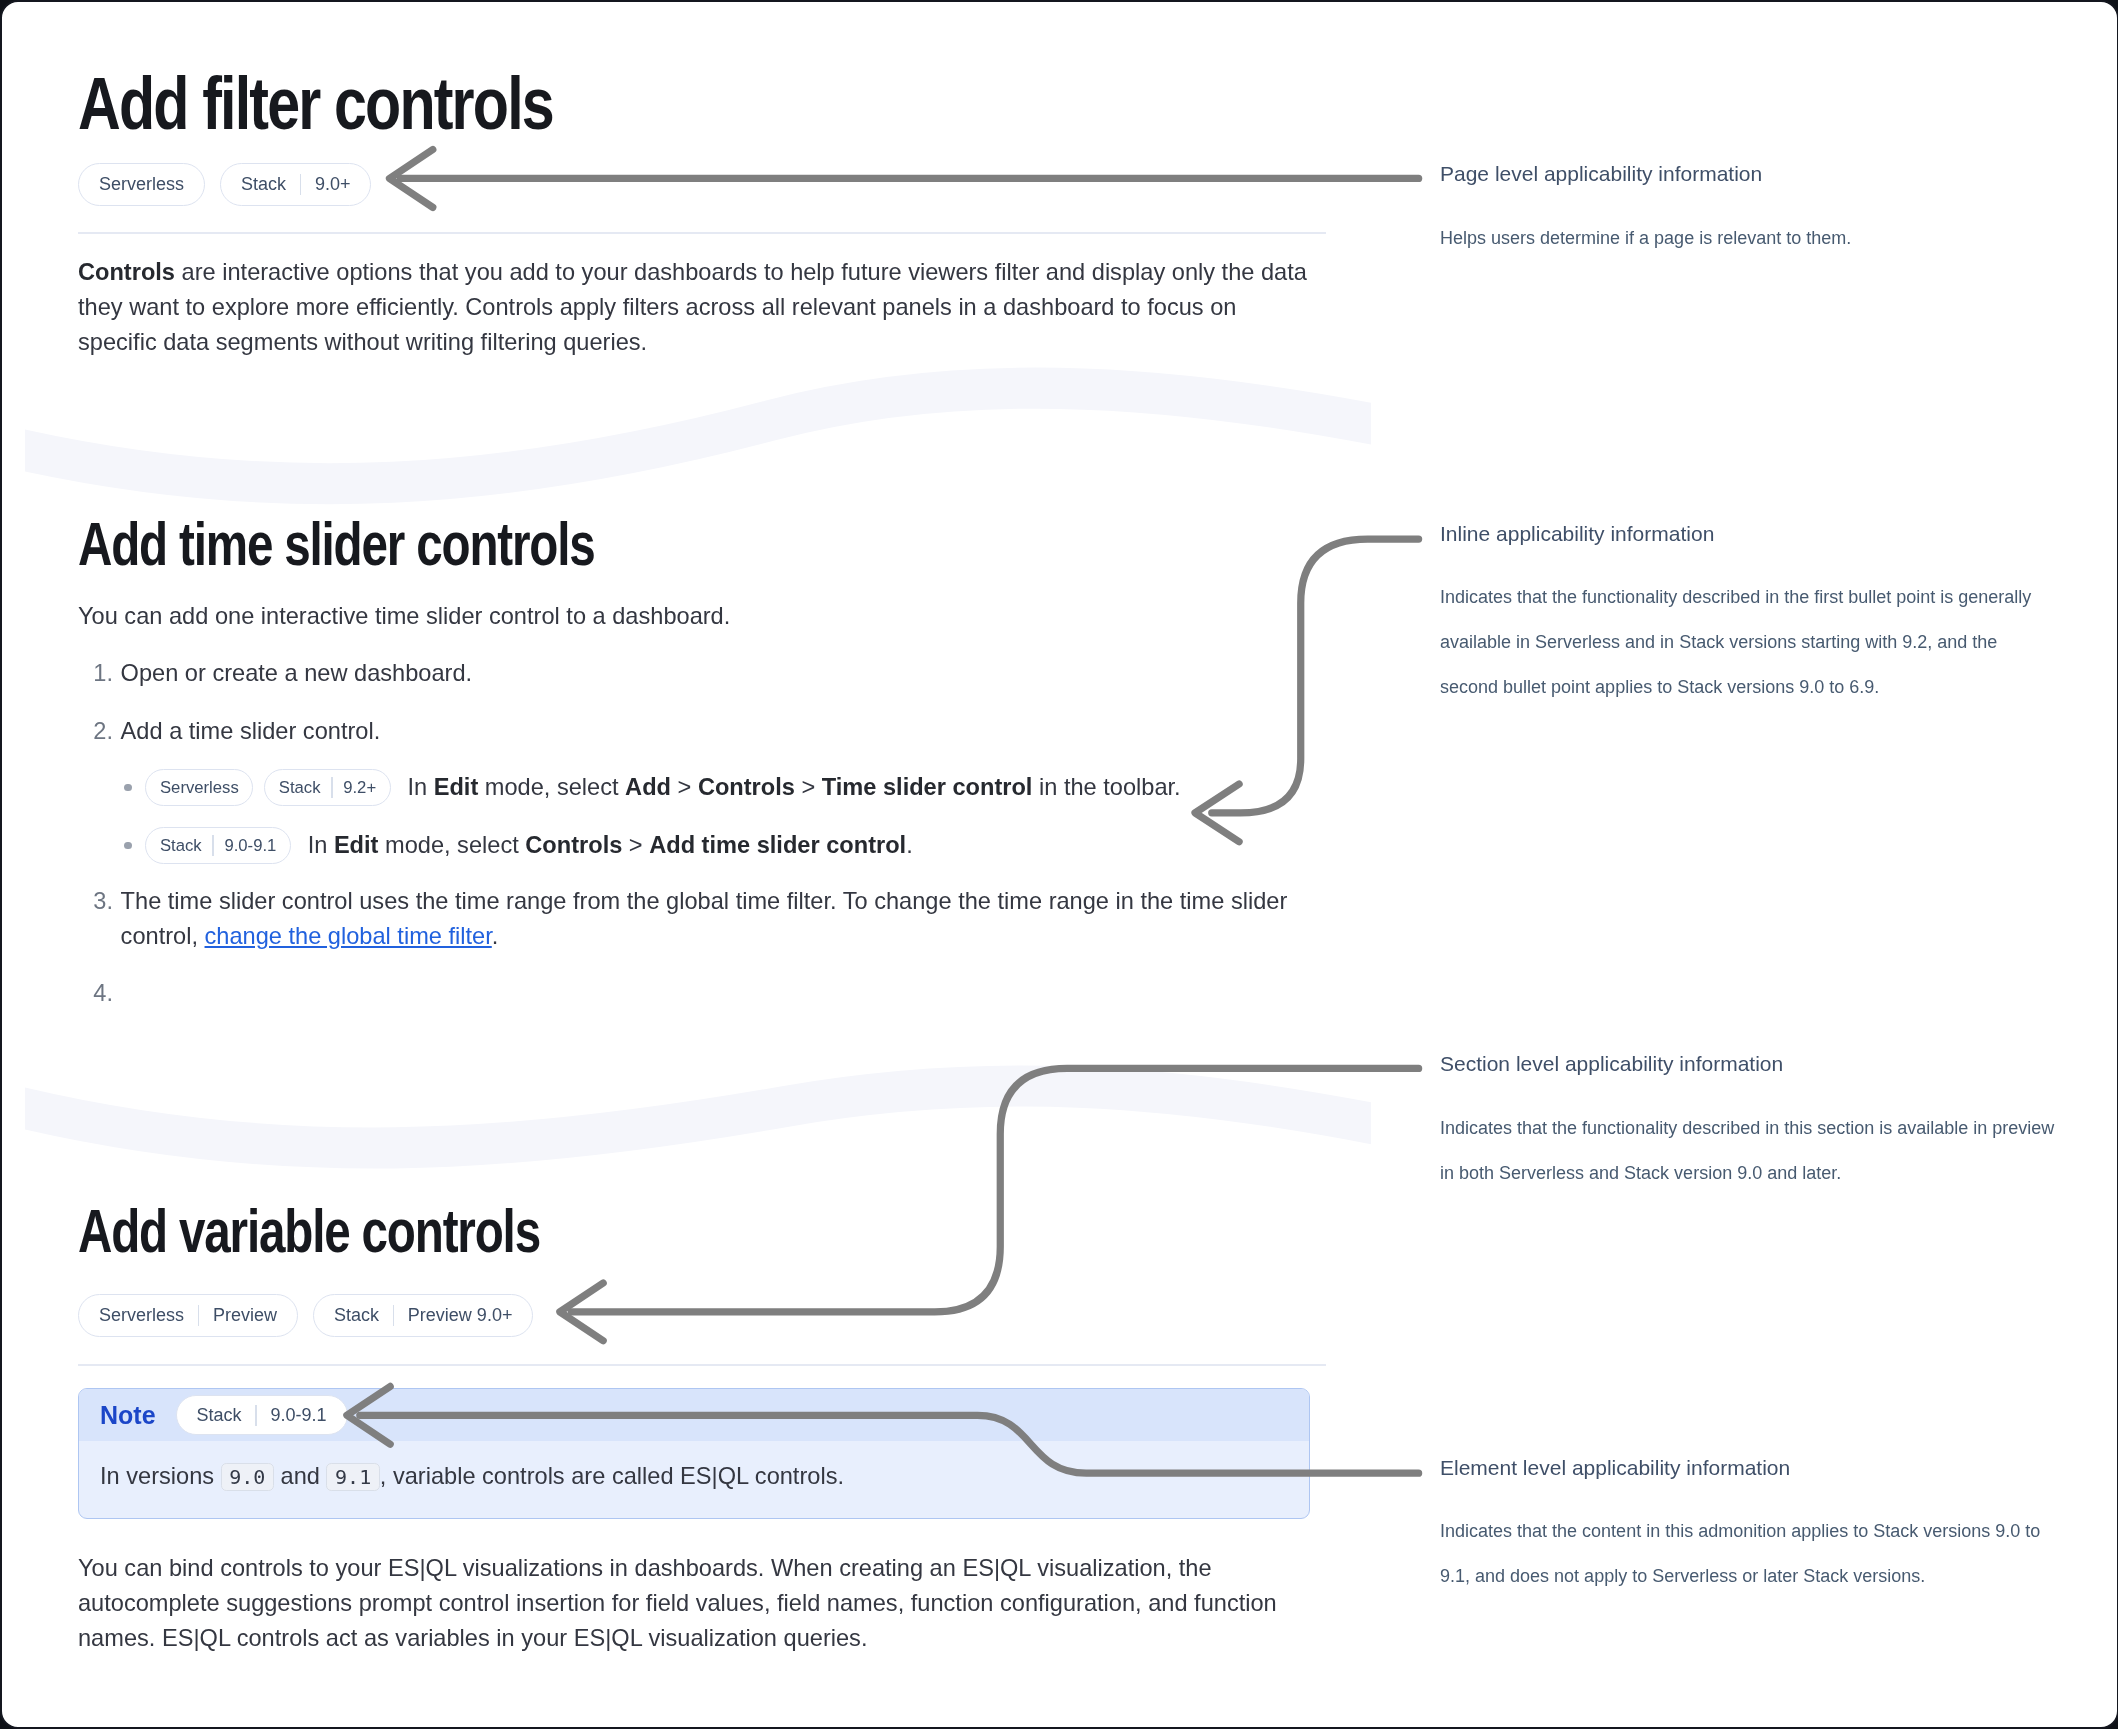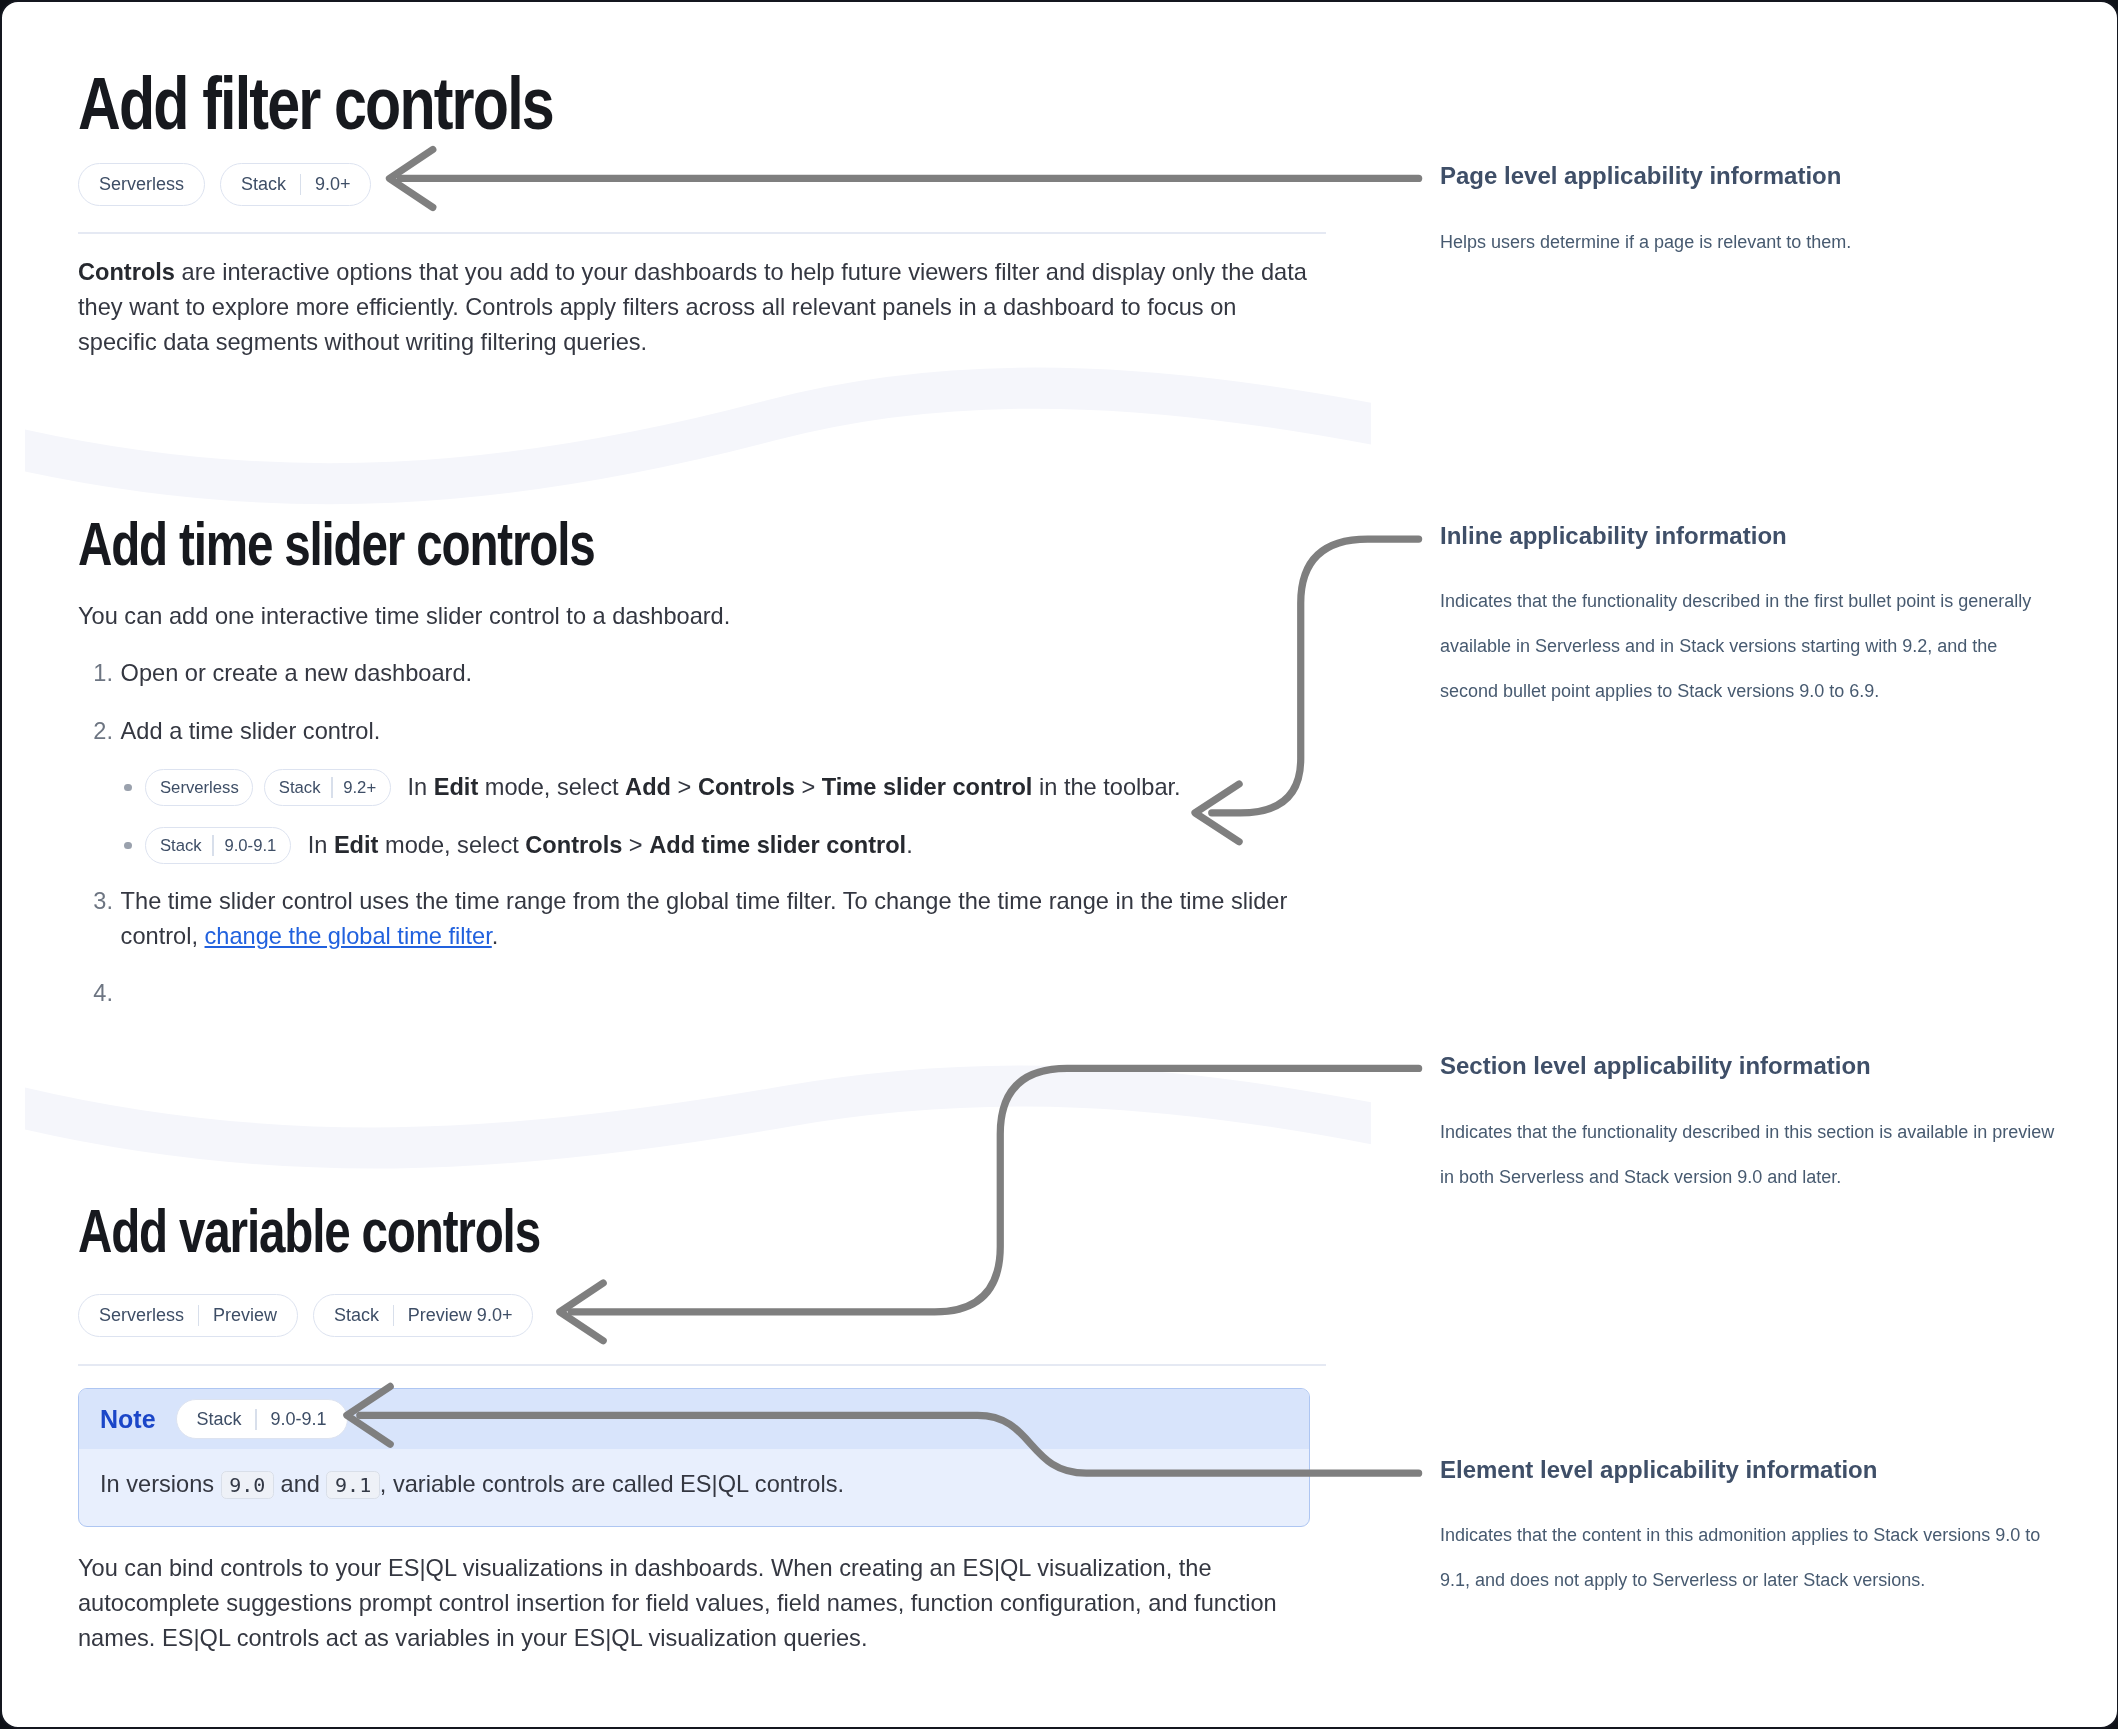--- a/index.html
+++ b/index.html
@@ -51,31 +51,31 @@
   .bullet .btext{margin-left:6px;}
   .bullet b{color:#26292f;}
   a.doclink{color:#2161de;text-decoration:underline;}
   .note{
     left:76px;top:1386px;width:1232px;box-sizing:border-box;
     border:1.5px solid #aec6f2;border-radius:9px;overflow:hidden;
     background:#e8effd;
   }
   .note-head{
     display:flex;align-items:center;gap:20px;
-    background:#d8e4fb;height:60px;padding:0 21px;
+    background:#d8e4fb;height:52px;padding:0 21px;
   }
   .note-label{font-size:25px;font-weight:700;color:#1b46c8;}
   .note-head .badge{height:38px;background:#fff;}
   .note-body{padding:18px 21px 23px 21px;font-size:23.6px;line-height:35px;color:#343741;}
   .code{
     font-family:"DejaVu Sans Mono", monospace;font-size:20px;color:#333946;
     background:#eef1f7;border:1.5px solid #d9dfe9;border-radius:5.3px;padding:0.8px 7.6px;
   }
   .ann{left:1438px;width:616px;color:#475a70;}
-  .ann-h{font-size:24px;font-weight:700;color:#3f4f68;white-space:nowrap;}
+  .ann-h{font-size:21px;font-weight:400;color:#3f4f68;white-space:nowrap;}
   .ann-b{font-size:18px;line-height:45px;}
 </style>
 </head>
 <body>
 
 <div class="page">
 
   <div class="panel"></div>
 
   <svg class="waves" viewBox="0 0 1770 2273" aria-hidden="true">

